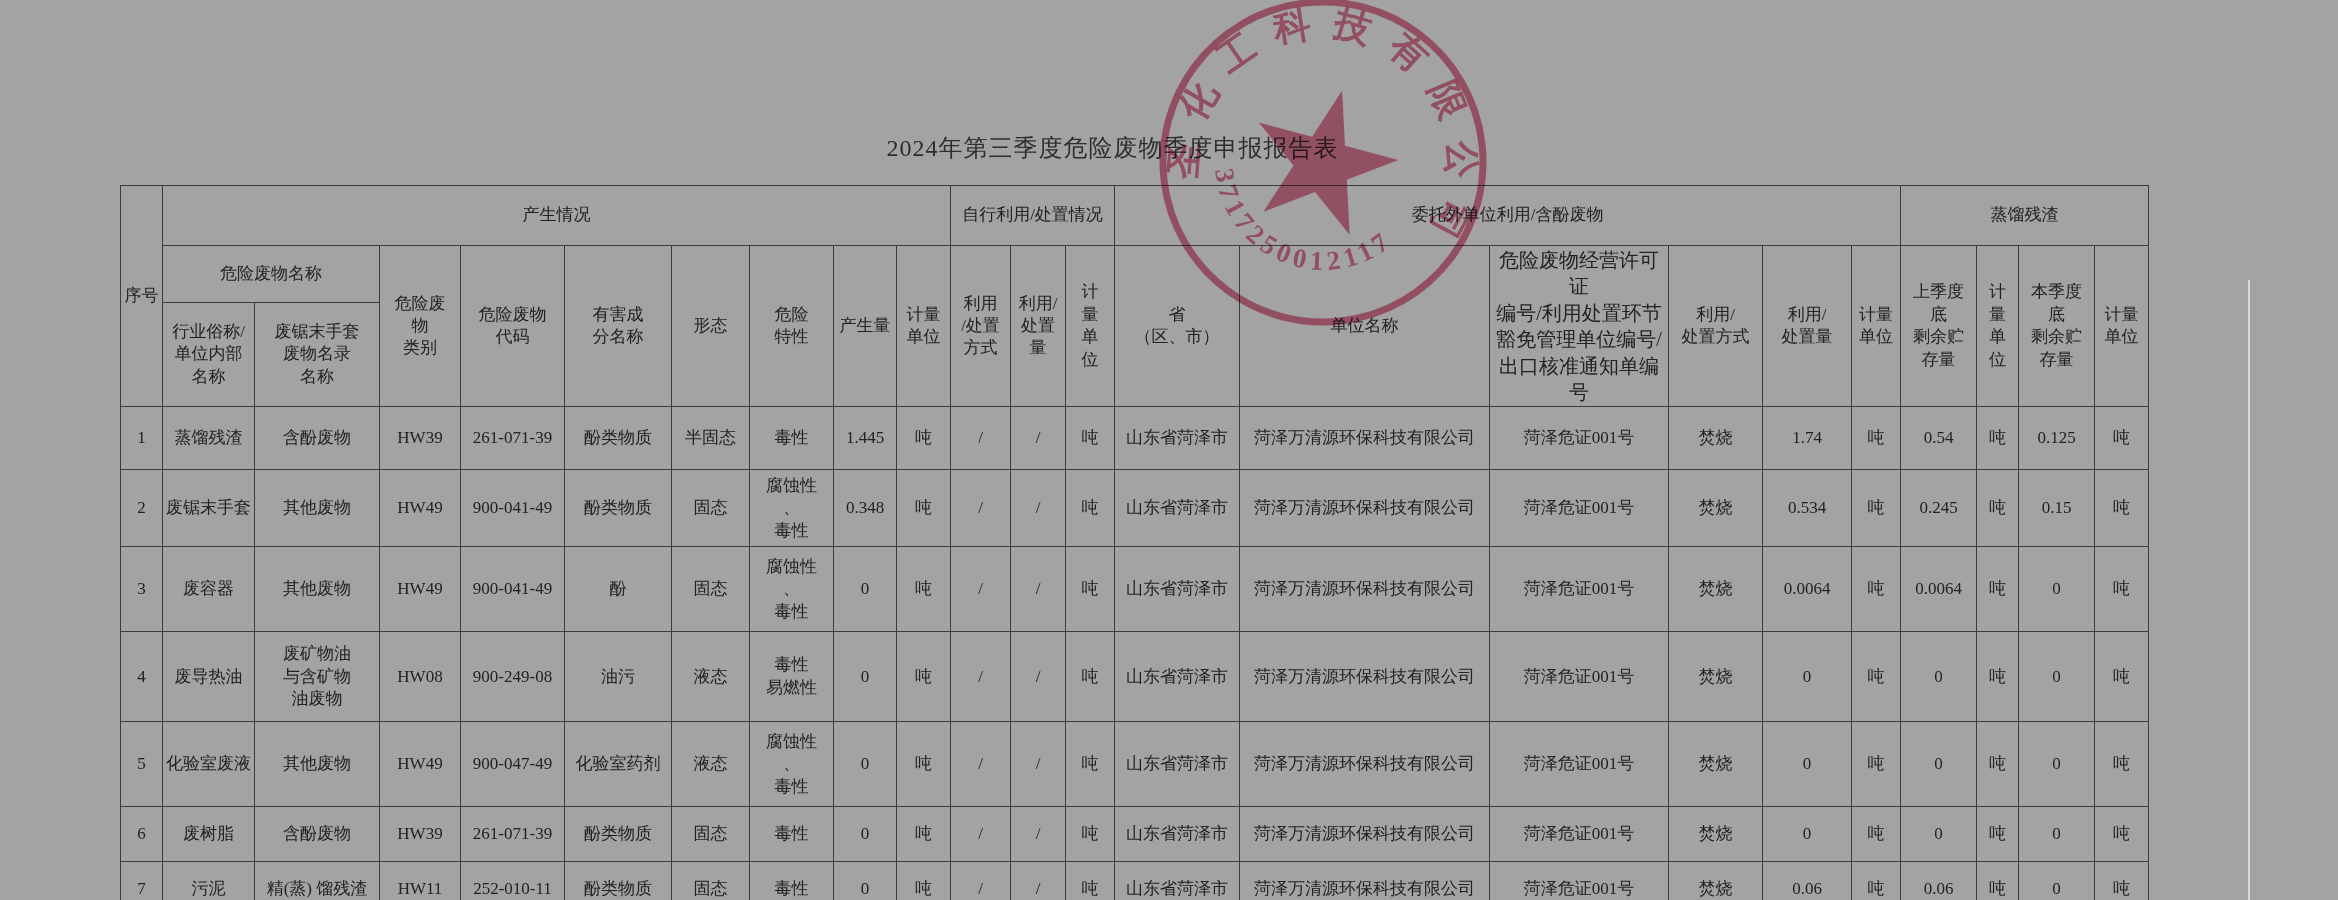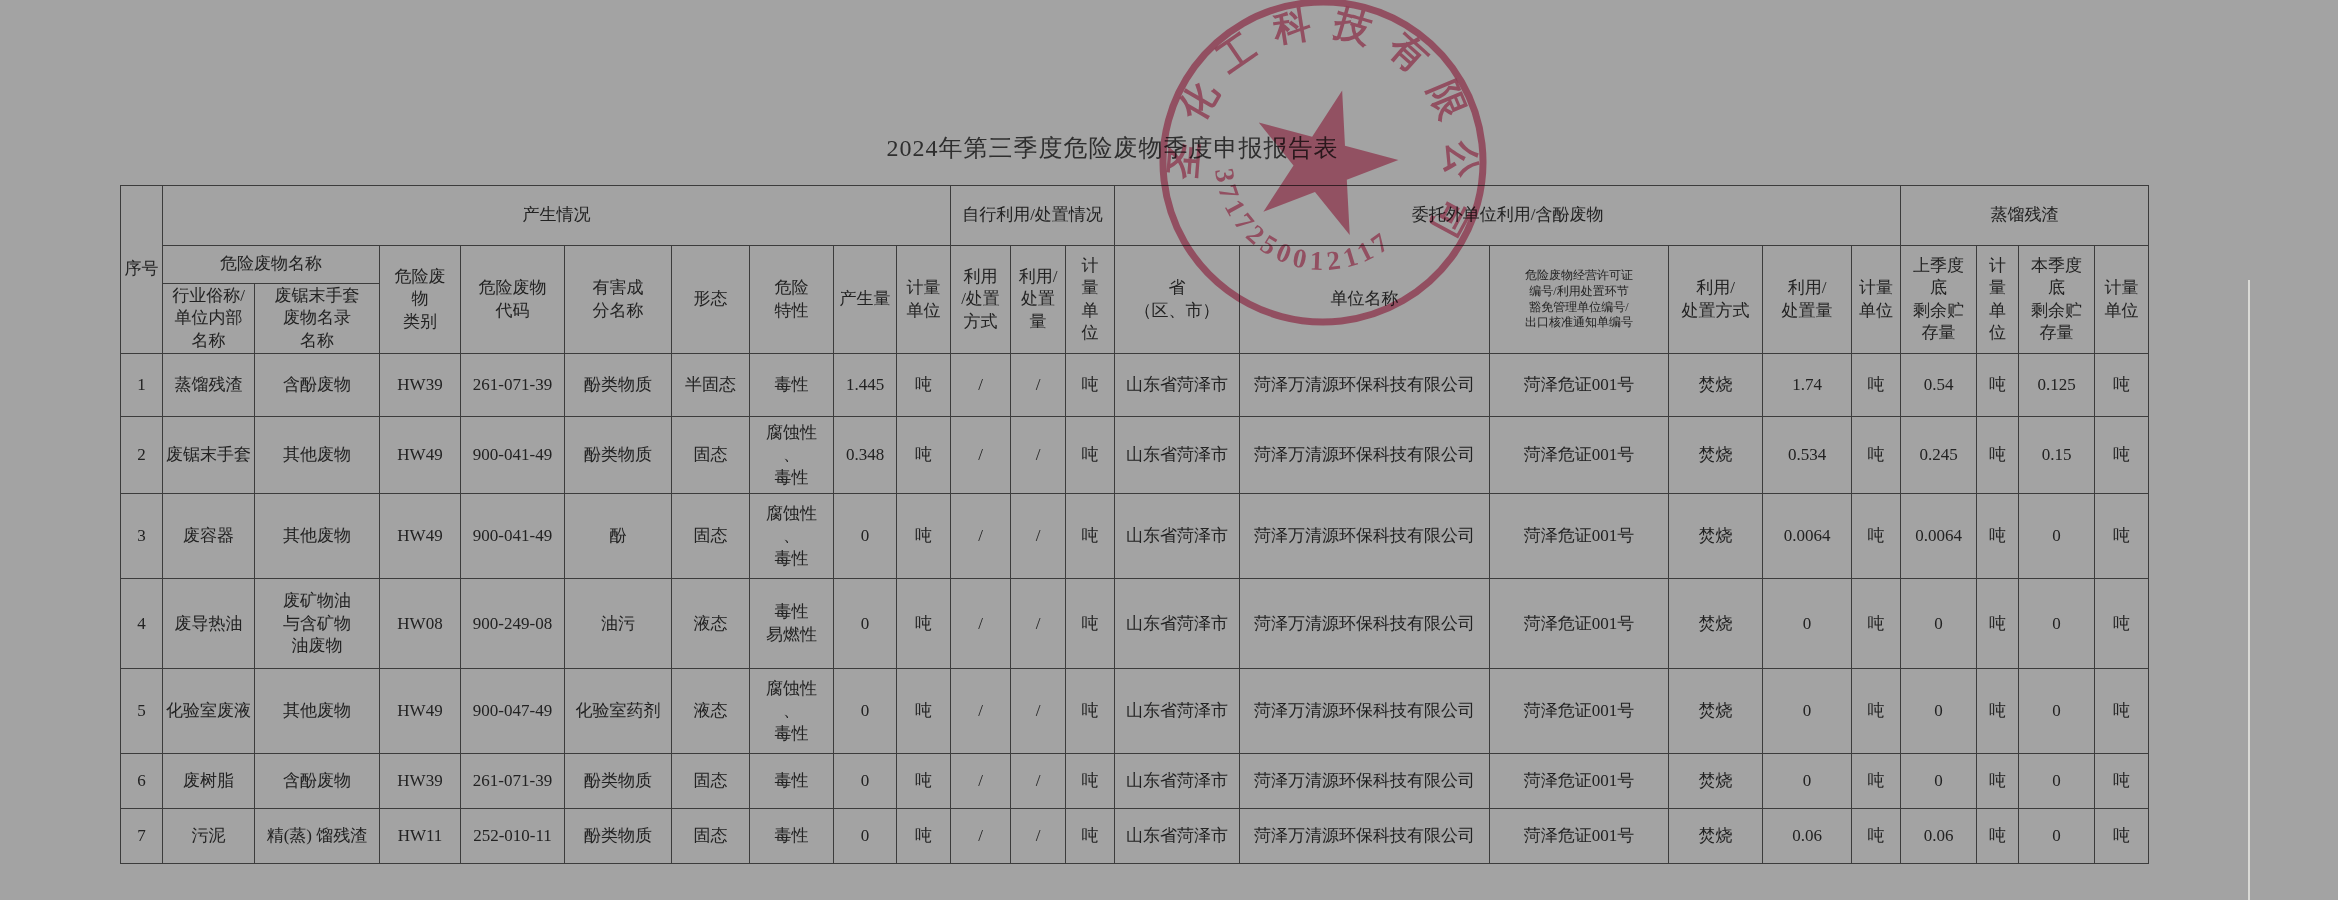--- a/index.html
+++ b/index.html
@@ -15,21 +15,21 @@
   thead tr.h1{height:60px;}
   thead tr.h2{height:38px;}
   thead tr.h3{height:67px;}
   tbody tr:nth-child(1){height:63px;}
   tbody tr:nth-child(2){height:77px;}
   tbody tr:nth-child(3){height:85px;}
   tbody tr:nth-child(4){height:90px;}
   tbody tr:nth-child(5){height:85px;}
   tbody tr:nth-child(6){height:55px;}
   tbody tr:nth-child(7){height:55px;}
-  th.lic{font-size:12px;}
+  th.lic{font-size:20px;}
   .seal{position:absolute;left:1140px;top:-6px;width:380px;height:352px;
         mix-blend-mode:multiply;opacity:0.88;}
   .page-edge{position:absolute;left:2248px;top:280px;width:2px;height:620px;background:#d9d9d5;}
 </style>
 </head>
 <body>
 
 <div class="page">
 
   <div class="doc-title">2024年第三季度危险废物季度申报报告表</div>

